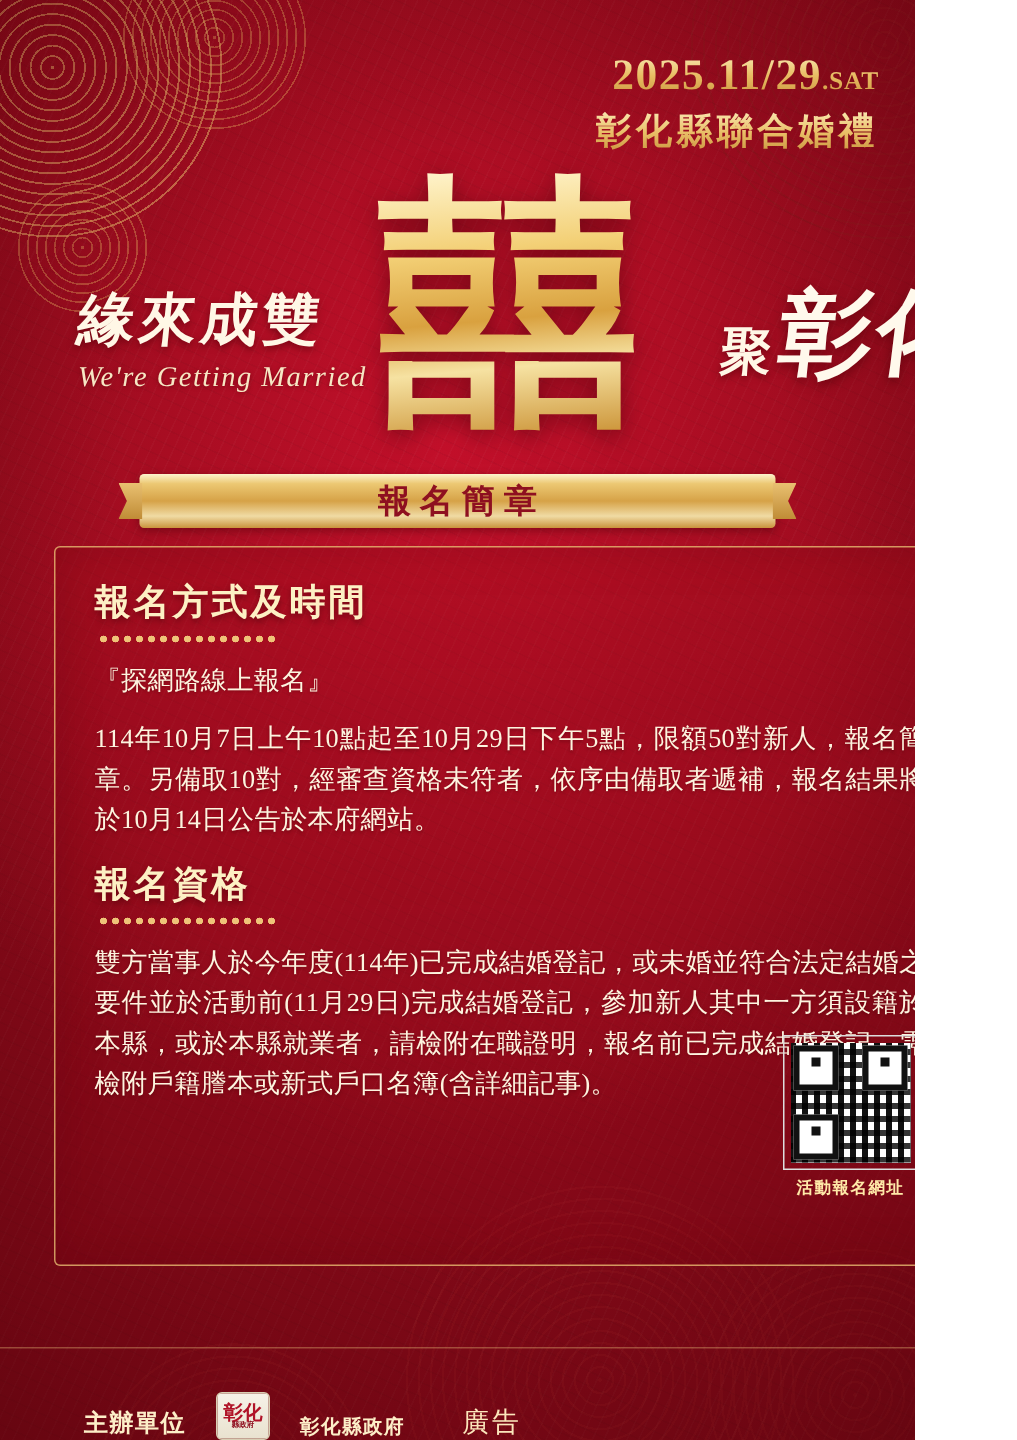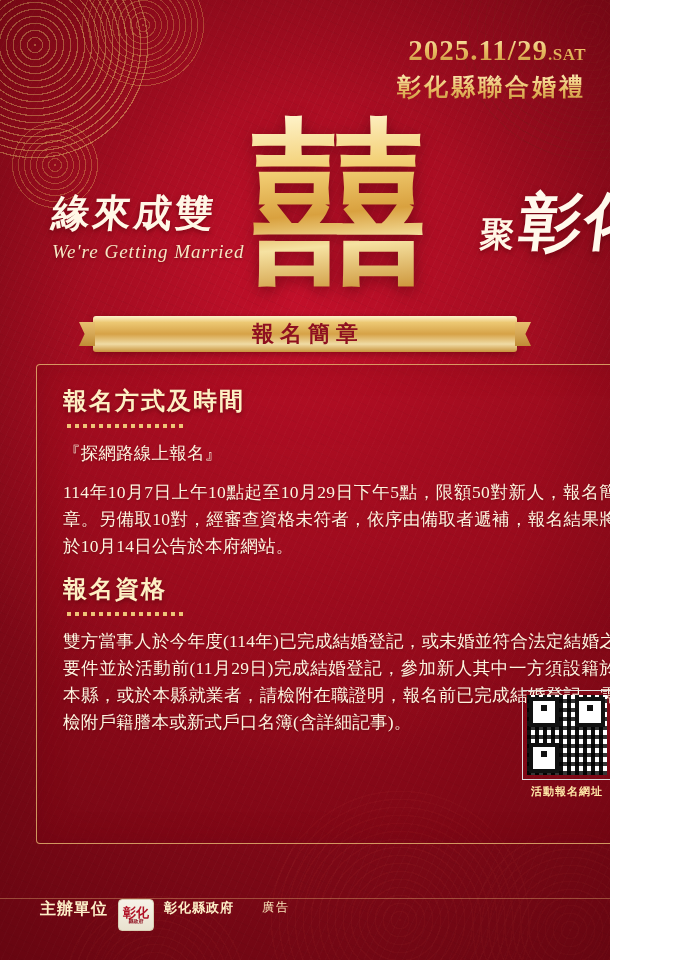--- a/index.html
+++ b/index.html
@@ -326,24 +326,24 @@
 
   
   .footer {
     position: absolute;
     left: 0;
     bottom: 0;
     width: 678px;
     height: 62px;
     z-index: 7;
     display: flex;
-    align-items: flex-start;
-    padding-left: 40px;
+    align-items: flex-end;
+    padding-left: 56px;
     box-sizing: border-box;
-    gap: 10px;
+    gap: 20px;
     border-top: 1px solid rgba(240,205,130,0.35);
   }
   .footer-label {
     font-size: 16px;
     font-weight: bold;
     color: #fdefc8;
     letter-spacing: 1px;
   }
   .gov-logo {
     width: 34px;
@@ -361,21 +361,21 @@
     border: 1px solid #d9cfb4;
   }
   .gov-logo .tiny { font-size: 5px; letter-spacing: 0; color:#8e1020; }
   .footer-org {
     font-size: 13px;
     font-weight: bold;
     color: #fdefc8;
     letter-spacing: 1px;
   }
   .footer-ad {
-    font-size: 12px;
+    font-size: 18px;
     color: #fbe6bb;
     margin-left: 18px;
     letter-spacing: 2px;
   }
 </style>
 </head>
 <body>
 
 <div class="poster">
 

